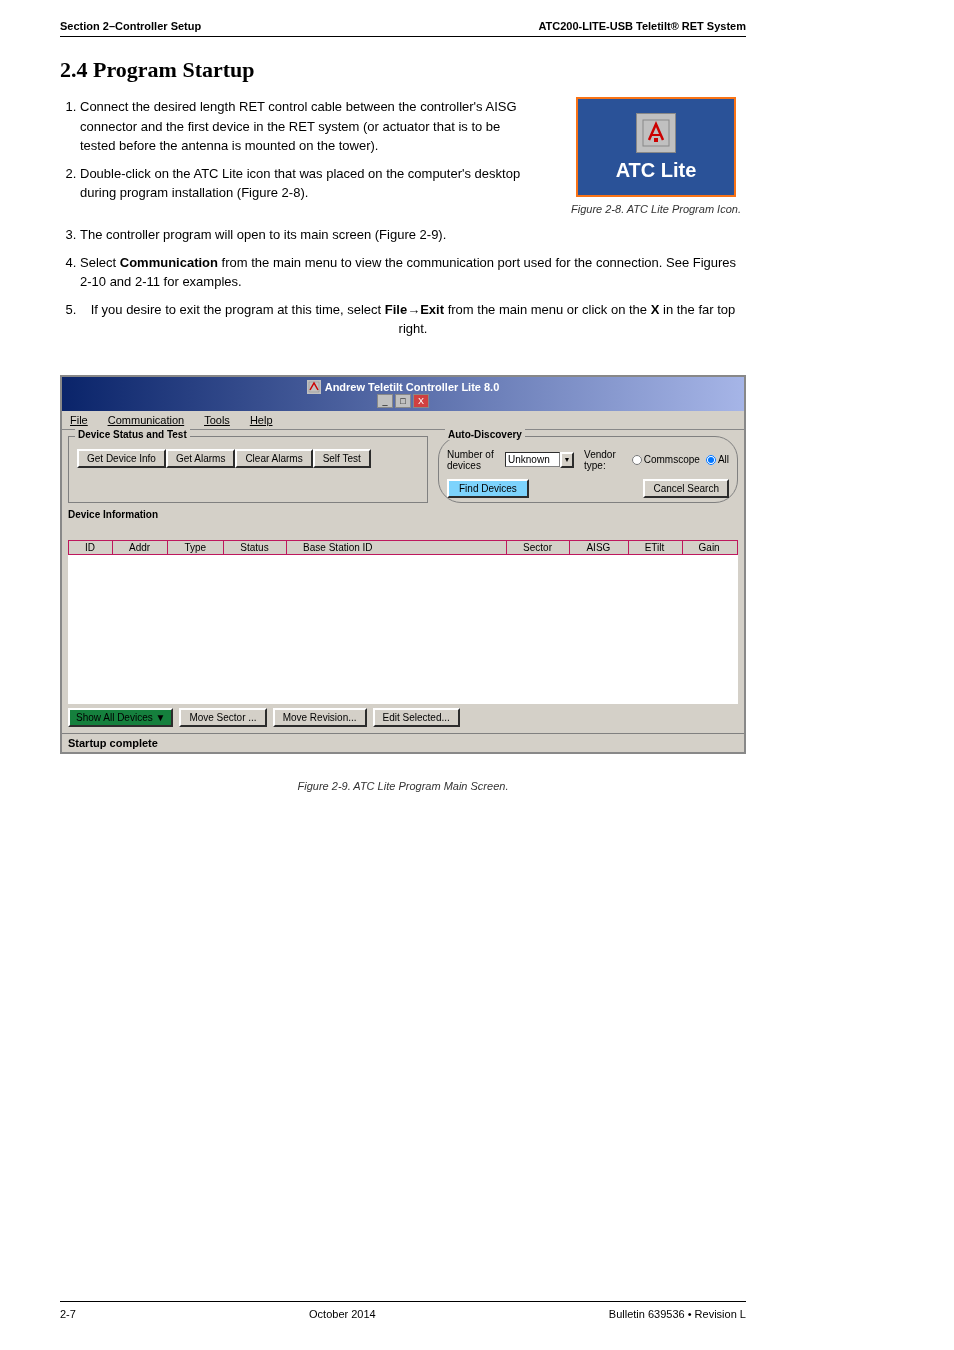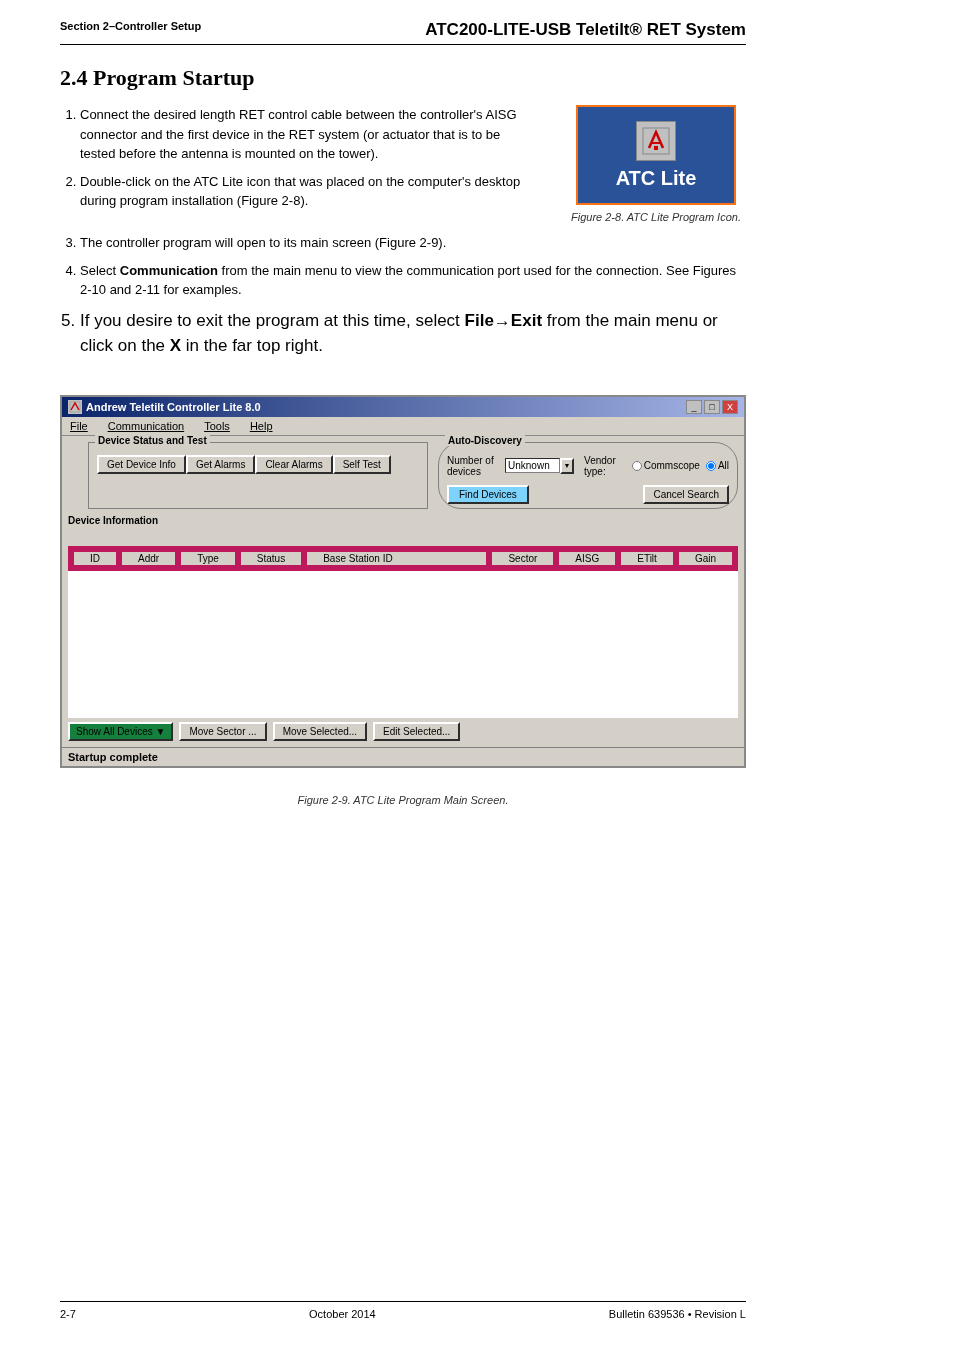--- a/index.html
+++ b/index.html
@@ -27,21 +27,21 @@
       align-items: flex-start;
       border-bottom: 1px solid #000;
       padding-bottom: 4px;
       margin-bottom: 20px;
     }
     .header-left {
       font-size: 11px;
       font-weight: bold;
     }
     .header-right {
-      font-size: 17px;
+      font-size: 11px;
       font-weight: bold;
     }
 
     
     .section-title {
       font-size: 22px;
       font-weight: bold;
       font-family: Georgia, serif;
       margin-bottom: 14px;
     }
@@ -123,20 +123,21 @@
       font-family: 'Tahoma', Arial, sans-serif;
     }
 
     .app-titlebar {
       background: linear-gradient(to right, #0a246a, #a6b5e7);
       color: #fff;
       padding: 3px 6px;
       display: flex;
       align-items: center;
       justify-content: space-between;
+      flex-direction: column;
     }
     .app-titlebar-text {
       font-size: 11px;
       font-weight: bold;
       display: flex;
       align-items: center;
       gap: 4px;
     }
     .app-titlebar-icon {
       width: 14px;
@@ -203,21 +204,20 @@
       left: 6px;
       background: #d4d0c8;
       padding: 0 3px;
       font-size: 10px;
       font-weight: bold;
     }
 
     .device-status-panel {
       flex: 1;
       padding-top: 12px;
-      margin-left: 20px;
     }
     .auto-discovery-panel {
       width: 300px;
       padding-top: 12px;
       border-radius: 23px;
     }
 
     .btn-row {
       display: flex;
       gap: 0;
@@ -278,21 +278,21 @@
       margin-bottom: 20px;
     }
     .device-table {
       width: 100%;
       border-collapse: collapse;
       background: #fff;
       font-size: 10px;
     }
     .device-table th {
       background: #d4d0c8;
-      border: 6px solid #be185d;
+      border: 1px solid #be185d;
       padding: 1px 16px;
       text-align: left;
       font-weight: normal;
     }
     .device-table td {
       border: 1px solid #c0c0c0;
       padding: 1px 4px;
       height: 14px;
     }
     .table-body {
@@ -414,21 +414,21 @@
     </div>
   </div>
 
   <ol start="3" style="padding-left:20px; margin-bottom:8px;">
     <li style="margin-bottom:8px; line-height:1.5; font-size:13px;">
       <span>The controller program will open to its main screen (Figure 2-9).</span>
     </li>
     <li style="margin-bottom:8px; line-height:1.5; font-size:13px;">
       Select <strong>Communication</strong><span> from the main menu to view the communication port used for the connection. See Figures 2-10 and 2-11 for examples.</span>
     </li>
-    <li style="margin-bottom:8px; line-height:1.5; font-size:17px;">
+    <li style="margin-bottom:8px; line-height:1.5; font-size:13px;text-align:center;">
       <span>If you desire to exit the program at this time, select </span><strong>File</strong><span>→</span><strong>Exit</strong><span> from the main menu or click on the </span><strong>X</strong><span> in the far top right.</span>
     </li>
   </ol>
 
   <div class="app-window">
 
     <div class="app-titlebar">
       <div class="app-titlebar-text">
         <div class="app-titlebar-icon">
           <svg width="12" height="12" viewBox="0 0 12 12">
@@ -513,21 +513,21 @@
             <tr class="table-body">
               <td colspan="9" style="height:150px; border:none; background:#fff;"></td>
             </tr>
           </tbody>
         </table>
       </div>
 
       <div class="bottom-row">
         <button class="show-devices-btn">Show All Devices ▼</button>
         <button class="win-btn">Move Sector ...</button>
-        <button class="win-btn">Move Selected...</button>
+        <button class="win-btn">Move Revision...</button>
         <button class="win-btn">Edit Selected...</button>
       </div>
 
     </div>
 
     <div class="status-bar">
       <span>Startup complete</span>
     </div>
   </div>
 

